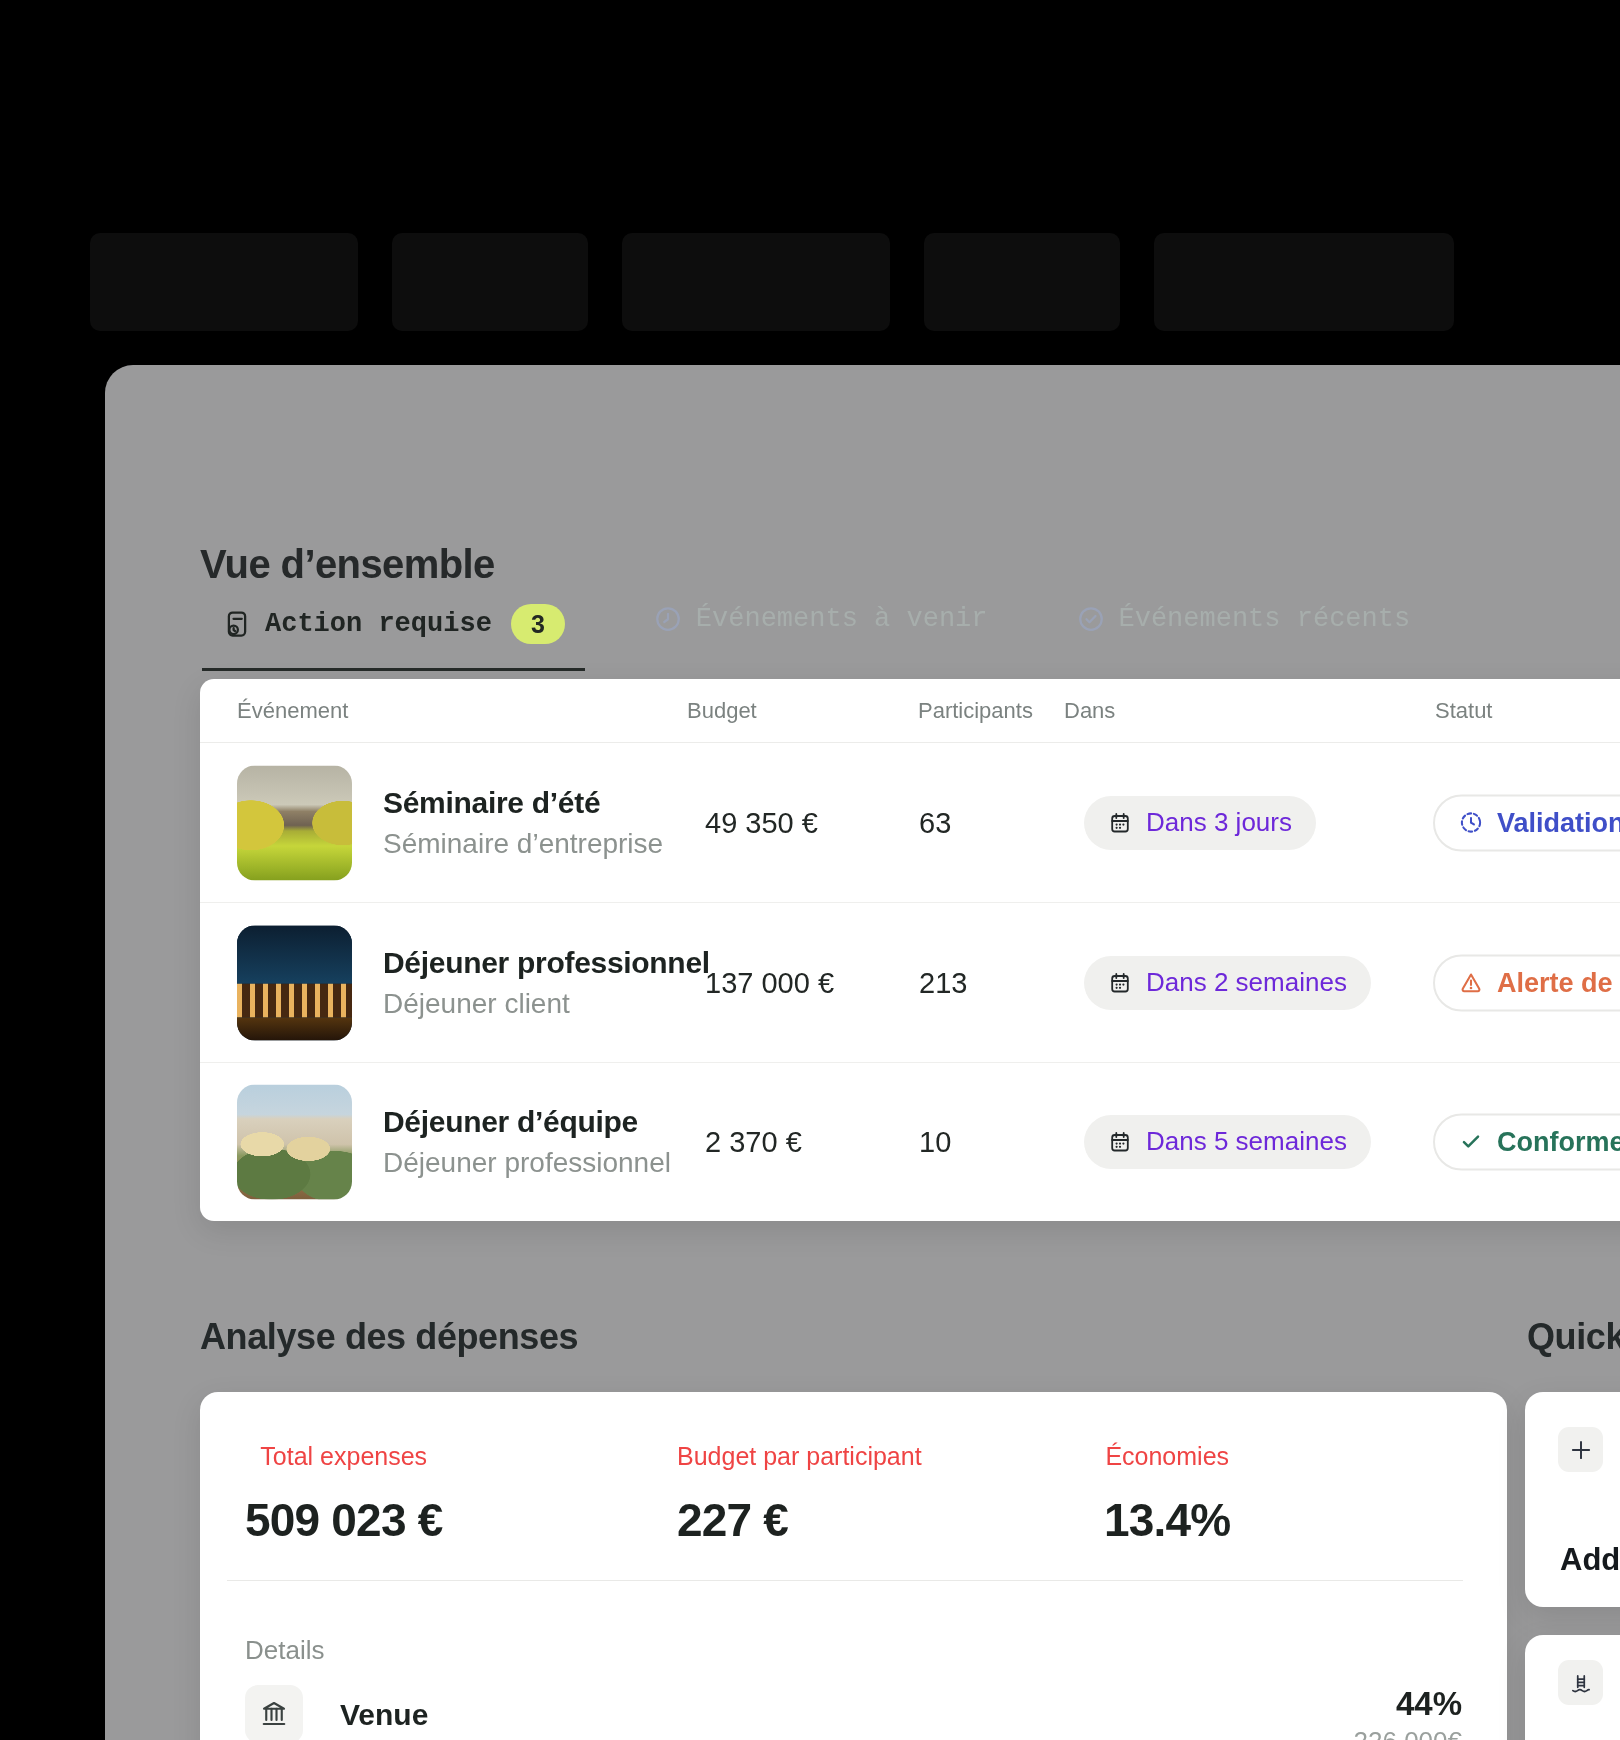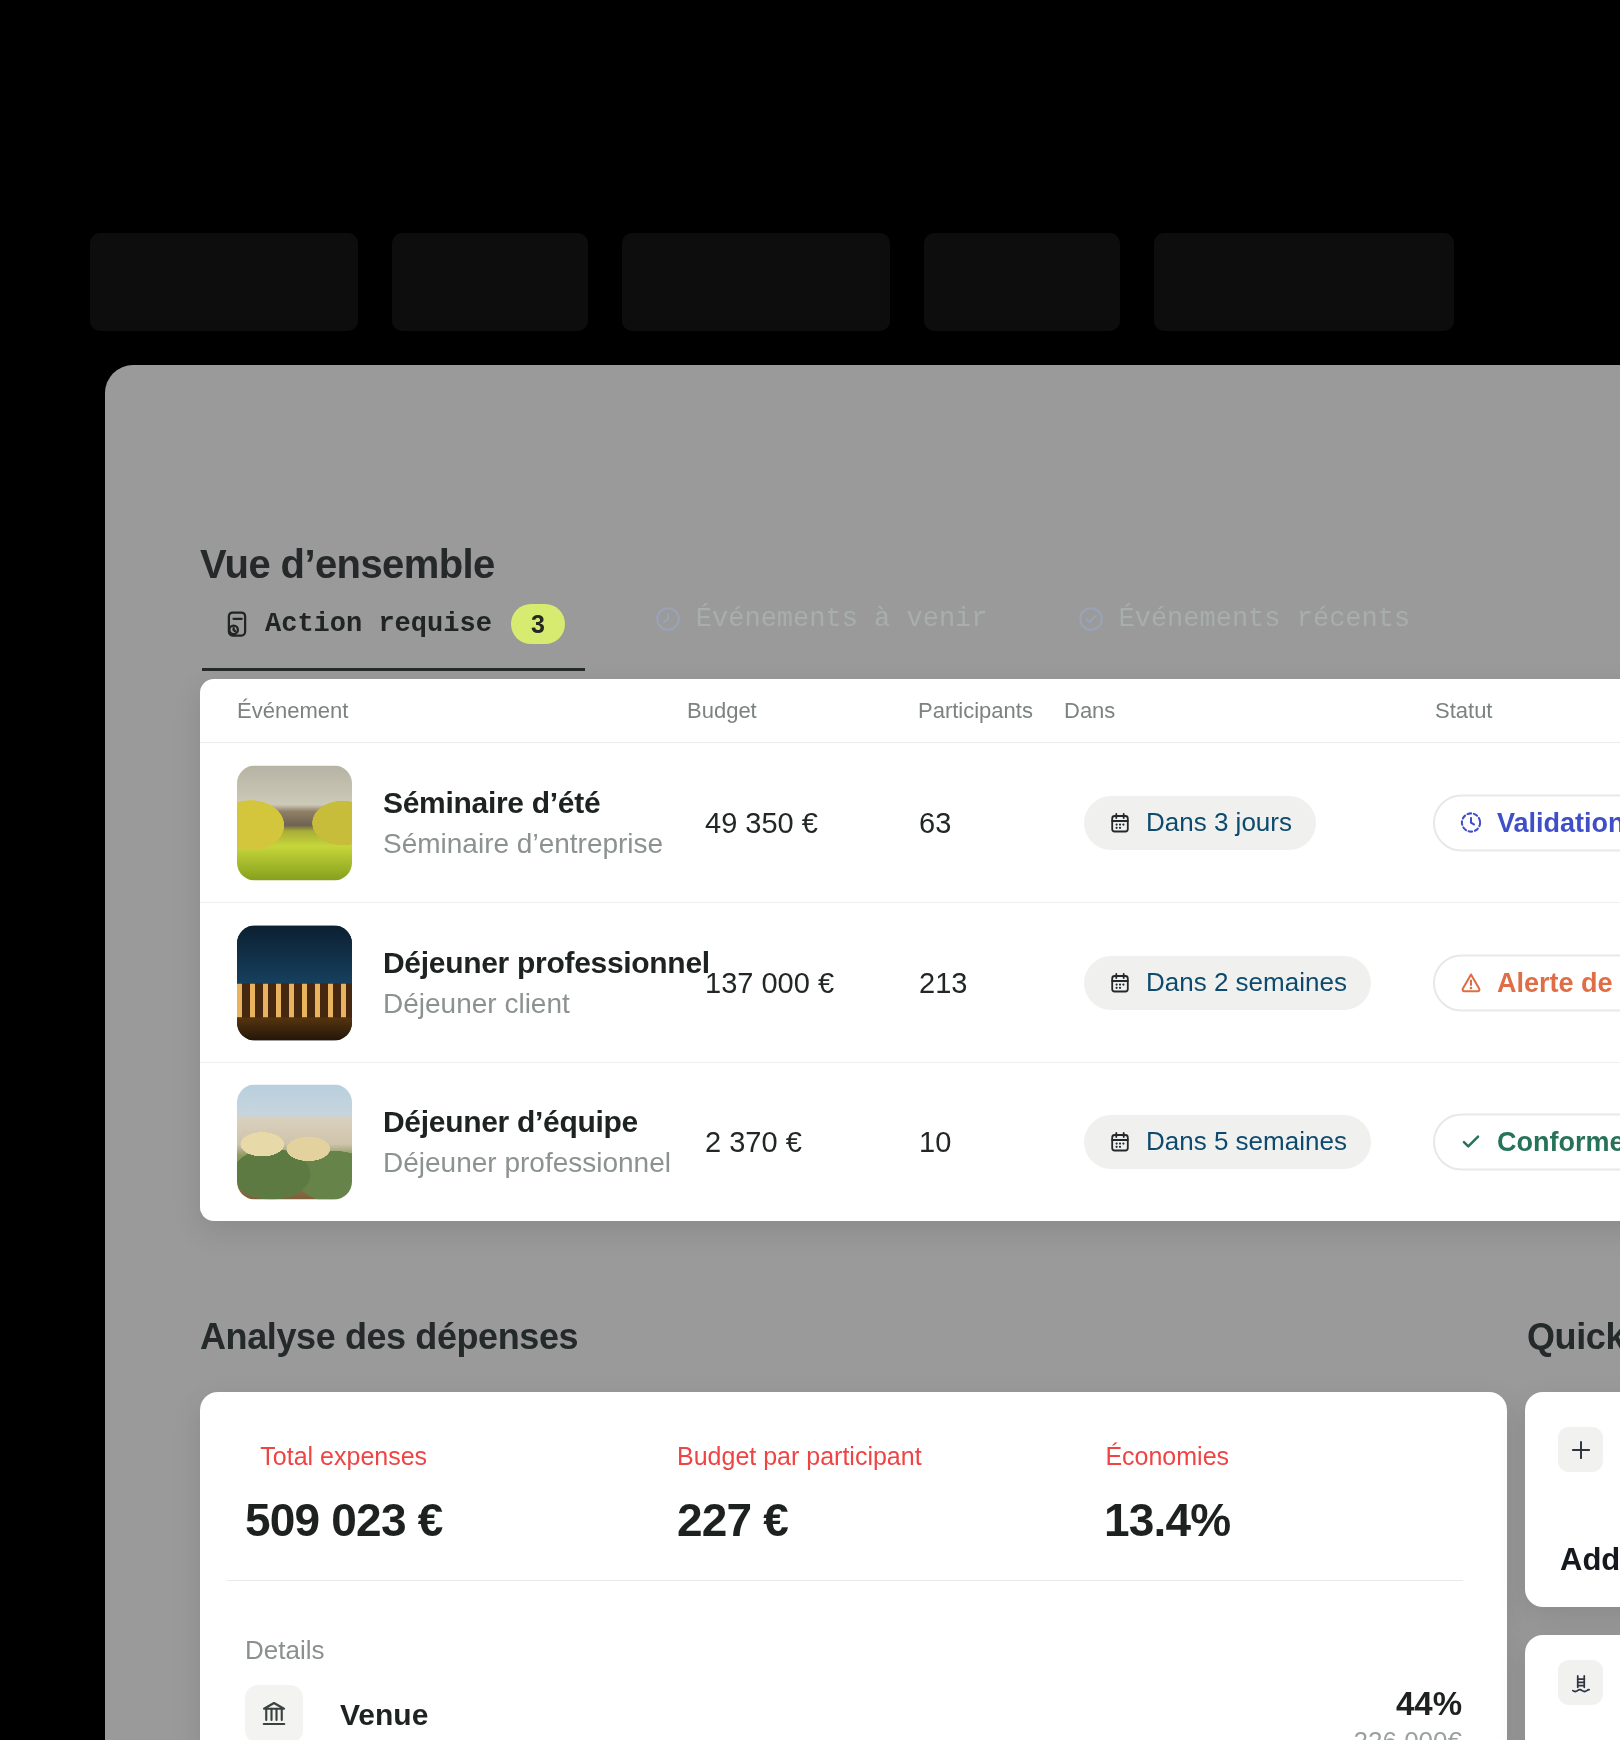--- a/index.html
+++ b/index.html
@@ -75,21 +75,21 @@
 
   .cell-event { left:183px; }
   .ev-title { font-size:30px; font-weight:600; color:#1d2321; letter-spacing:-0.3px; white-space:nowrap; }
   .ev-sub { margin-top:8px; font-size:28px; color:#8c928f; white-space:nowrap; }
   .cell-budget { left:505px; font-size:29px; color:#222725; white-space:nowrap; }
   .cell-part { left:719px; font-size:29px; color:#222725; }
 
   .chip { left:884px; height:54px; background:#f0f0ee; border-radius:27px;
     display:flex; align-items:center; gap:14px; padding:0 24px; white-space:nowrap; }
   .chip svg { width:24px; height:24px; color:#23282a; }
-  .chip span { font-size:26px; color:#0c4a6e; }
+  .chip span { font-size:26px; color:#6d28d9; }
 
   .pill { left:1233px; height:57px; background:#fff; border:2px solid #e8e8e6; border-radius:29px;
     display:flex; align-items:center; gap:13px; padding:0 23px; white-space:nowrap; }
   .pill svg { width:26px; height:26px; flex:0 0 auto; }
   .pill span { font-size:27px; font-weight:600; }
   .pill--pending { color:#3f4fc8; }
   .pill--alert { color:#df6e46; }
   .pill--ok { color:#27735a; }
 
   

